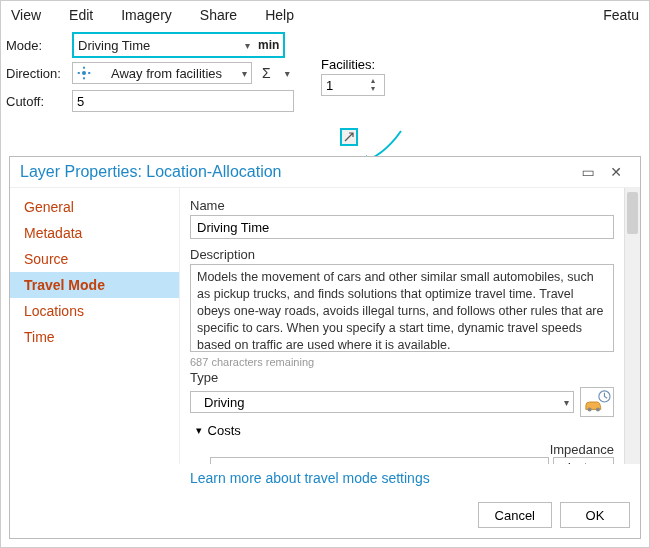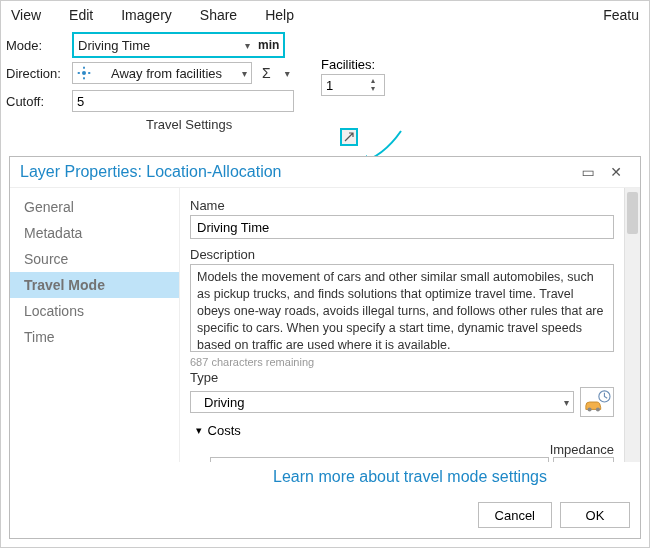--- a/index.html
+++ b/index.html
@@ -26,38 +26,38 @@
   .ts-label { margin-left:140px; }
   .launch-icon { position:absolute; left:339px; top:127px; width:18px; height:18px; border:2px solid #00bcd4; display:flex; align-items:center; justify-content:center; font-size:10px; background:#f0f0f0; }
   .arrow-svg { position:absolute; left:352px; top:126px; width:50px; height:40px; pointer-events:none; }
 
   .dialog { position:absolute; left:8px; top:155px; right:8px; bottom:8px; border:1px solid #bbb; background:#fff; display:flex; flex-direction:column; }
   .dialog-title { display:flex; align-items:center; padding:6px 10px; font-size:16px; color:#1e88c7; }
   .dialog-title .title-spacer { flex:1; }
   .win-btn { width:28px; text-align:center; font-size:14px; color:#555; }
   .dialog-body { flex:1; display:flex; border-top:1px solid #eee; overflow:hidden; }
   .sidebar-list { width:170px; border-right:1px solid #eee; padding:6px 0; }
-  .sidebar-item { padding:5px 14px; font-size:14px; color:#737373; }
+  .sidebar-item { padding:5px 14px; font-size:14px; color:#c2410c; }
   .sidebar-item.active { background:#bfe3f8; font-weight:bold; }
   .content { flex:1; position:relative; display:flex; overflow:hidden; }
   .content-inner { flex:1; padding:8px 10px 0 10px; overflow:hidden; }
   .field-label { font-size:13px; color:#333; margin-top:2px; }
   .text-input { width:100%; border:1px solid #bdbdbd; height:24px; padding:0 6px; font-size:13px; margin:2px 0 6px 0; }
   .textarea { width:100%; border:1px solid #bdbdbd; height:88px; padding:4px 6px; font-size:12.5px; color:#333; line-height:1.35; margin-top:2px; resize:none; overflow:hidden; }
   .hint { font-size:11px; color:#999; }
   .type-row { display:flex; align-items:center; gap:6px; margin:2px 0 6px 0; }
   .type-drop { flex:1;padding-left:13px; }
   .type-icon { width:34px; height:30px; border:1px solid #bdbdbd; display:flex; align-items:center; justify-content:center; }
   .costs-header { display:flex; align-items:center; gap:6px; font-size:13px; margin:4px 0 4px 6px; }
   .imp-row { display:flex; align-items:center; margin-left:20px; gap:4px; }
   .imp-input { flex:1; border:1px solid #bdbdbd; height:22px; padding:0 6px; font-size:13px; }
   .unit-drop { border:1px solid #bdbdbd; height:22px; padding:0 4px; font-size:12px; display:flex; align-items:center; cursor:pointer; }
   .vscroll { width:16px; background:#f0f0f0; border-left:1px solid #e0e0e0; position:relative; }
   .vscroll .thumb { position:absolute; left:2px; right:2px; top:4px; height:42px; background:#cfcfcf; border-radius:2px; }
-  .link-row { padding:6px 10px; font-size:16px; margin-left:170px;text-align:center; }
+  .link-row { padding:6px 10px; font-size:14px; margin-left:170px; }
   .link-row a { color:#1e88c7; text-decoration:none; }
   .button-row { display:flex; justify-content:flex-end; gap:8px; padding:10px; }
   .btn { min-width:70px; height:26px; border:1px solid #bdbdbd; background:#fff; font-size:13px; padding:0 16px; cursor:pointer; }
 </style>
 </head>
 <body>
 
 <div class="menubar">
   <span>View</span>
   <span>Edit</span>
@@ -93,23 +93,20 @@
         <span>Away from facilities</span>
       </span>
       <span class="caret">▾</span>
     </span>
     <span class="sigma">Σ</span>
     <span class="caret">▾</span>
   </div>
   <div class="row">
     <span class="label">Cutoff:</span>
     <input class="cutoff-input" value="5" style="">
-  </div>
-  <div class="travel-settings-bar">
-    <span class="ts-label">Travel Settings</span>
   </div>
 </div>
 
 <div class="facilities">
   <div>Facilities:</div>
   <div class="spinner">
     <input value="1" style="">
     <span class="arrows">
         <span>▴</span>
         <span>▾</span>

